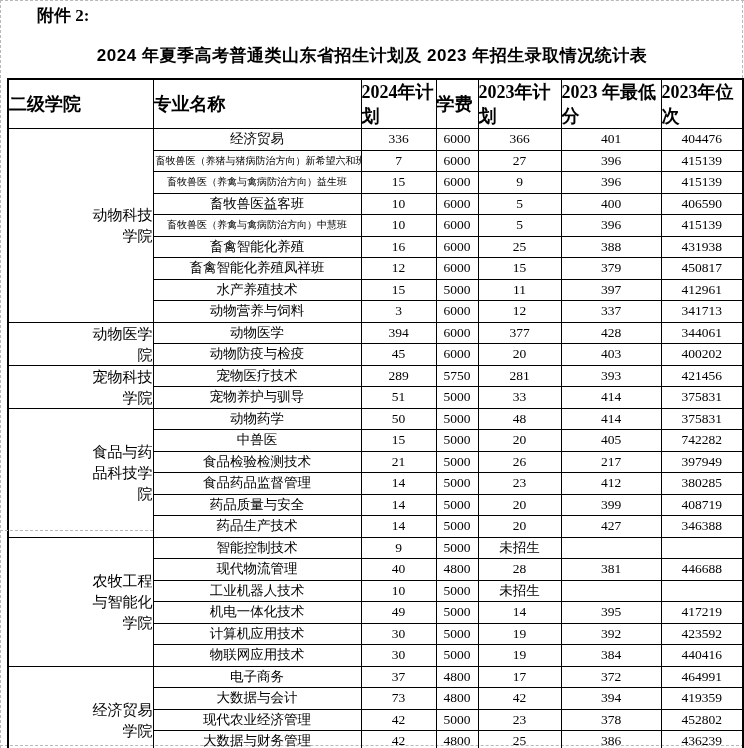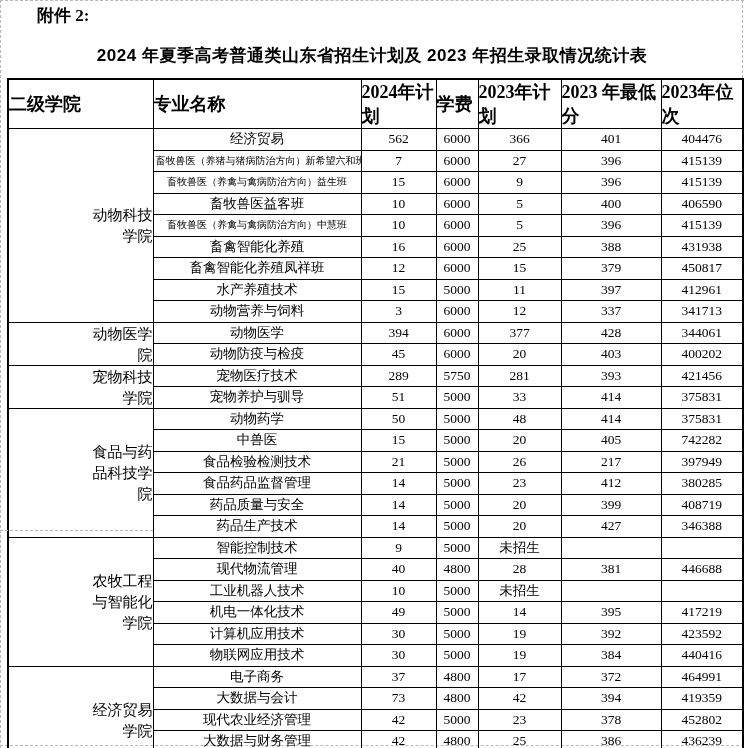--- a/index.html
+++ b/index.html
@@ -114,21 +114,21 @@
           <th class="th">2023年计划</th>
           <th class="th">2023 年最低分</th>
           <th class="th">2023年位次</th>
         </tr>
     </thead>
     <tbody id="table-body">
         <tr>
           <td rowspan="9" class="college">动物科技
 学院</td>
           <td class="major">经济贸易</td>
-          <td class="num">562</td>
+          <td class="num">336</td>
           <td class="num">6000</td>
           <td class="num">366</td>
           <td class="num">401</td>
           <td class="num">404476</td>
         </tr>
         <tr>
           <td class="major long">畜牧兽医（养猪与猪病防治方向）新希望六和班</td>
           <td class="num">7</td>
           <td class="num">6000</td>
           <td class="num">27</td>

